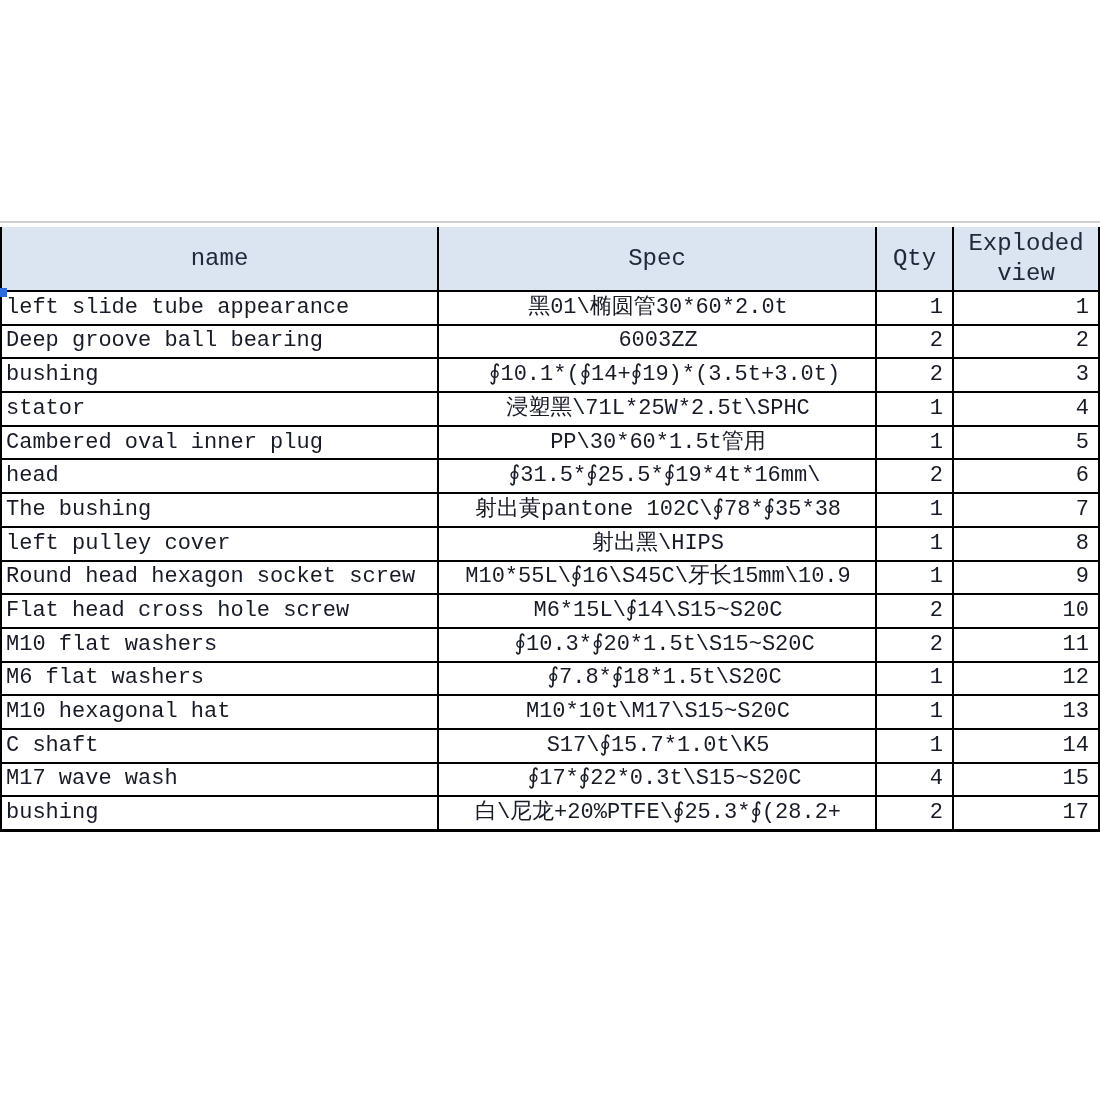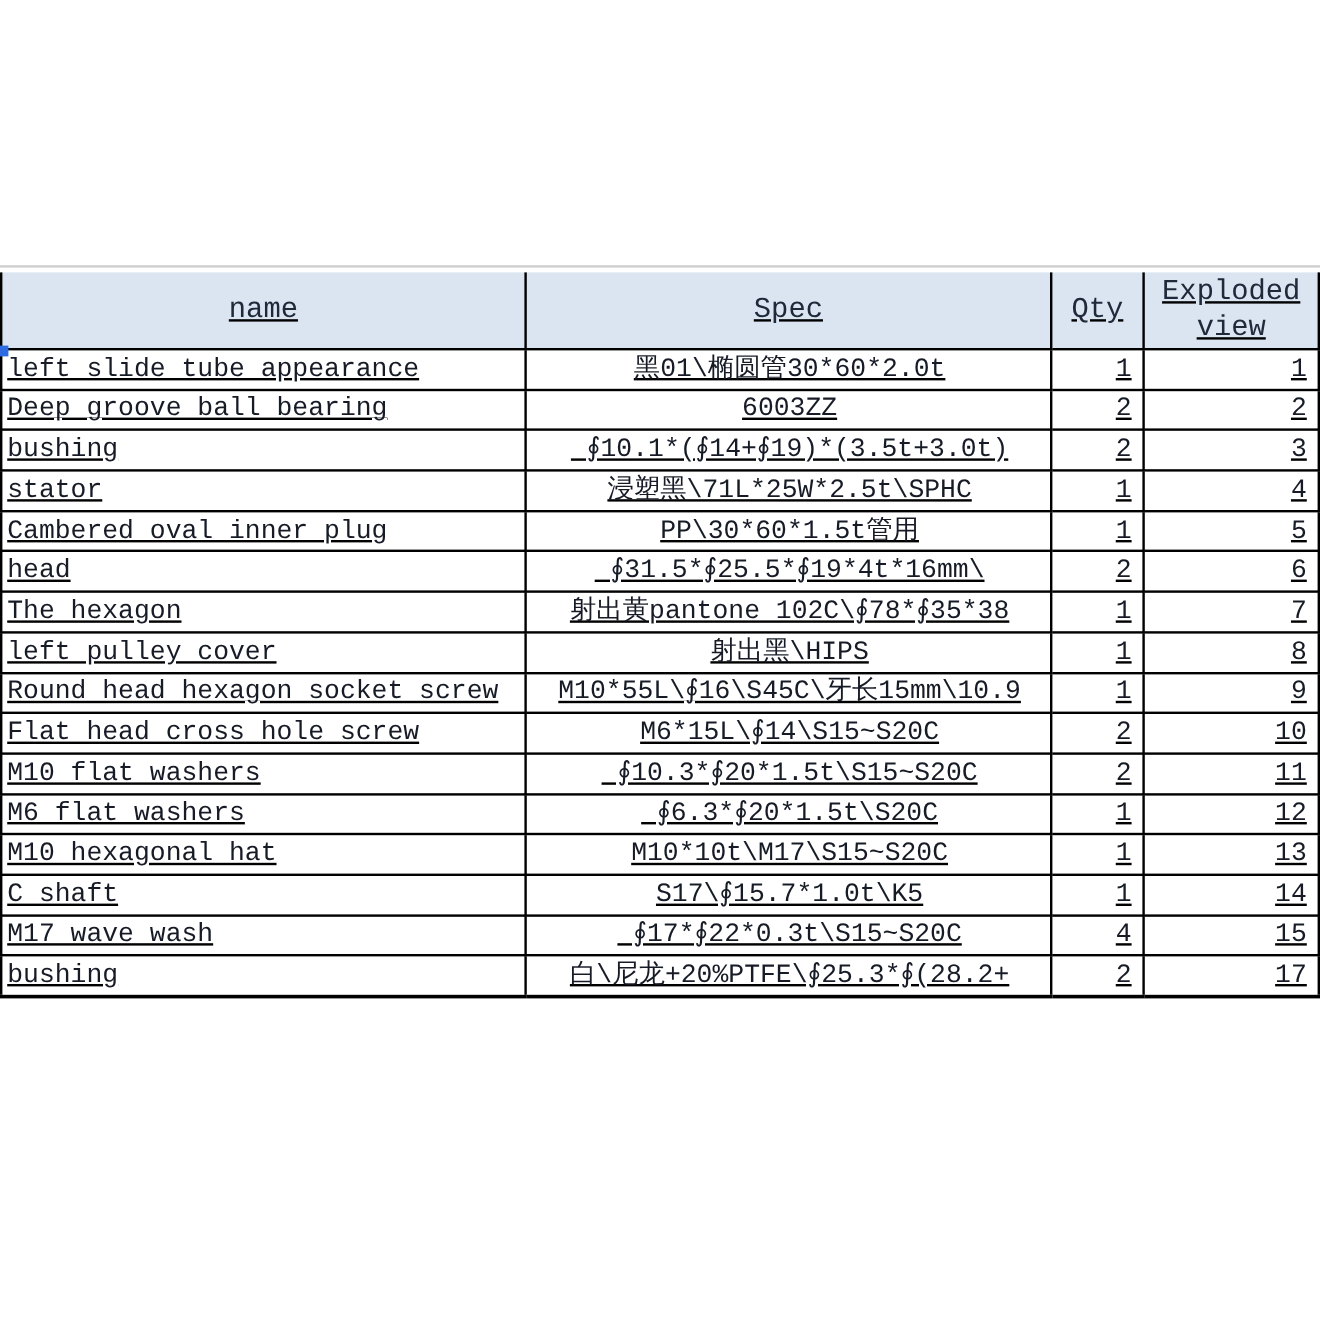--- a/index.html
+++ b/index.html
@@ -25,21 +25,20 @@
   .table-wrap {
     position: absolute;
     left: 0;
     top: 227px;
     width: 1098px;
   }
   table.parts {
     border-collapse: collapse;
     table-layout: fixed;
     width: 1098px;
-    text-decoration: underline;
   }
   table.parts col.c-name     { width: 437px; }
   table.parts col.c-spec     { width: 438px; }
   table.parts col.c-qty      { width: 77px;  }
   table.parts col.c-exploded { width: 146px; }
 
   table.parts th {
     background: #dbe4f1;
     border: 2px solid #000000;
     border-top: none;
@@ -142,21 +141,21 @@
   </tr>
 
   <tr>
     <td class="cell-name">head</td>
     <td class="cell-spec"> ∮31.5*∮25.5*∮19*4t*16mm\</td>
     <td class="cell-qty">2</td>
     <td class="cell-expl">6</td>
   </tr>
 
   <tr>
-    <td class="cell-name">The hexagon</td>
+    <td class="cell-name">The bushing</td>
     <td class="cell-spec">射出黄pantone 102C\∮78*∮35*38</td>
     <td class="cell-qty">1</td>
     <td class="cell-expl">7</td>
   </tr>
 
   <tr>
     <td class="cell-name">left pulley cover</td>
     <td class="cell-spec">射出黑\HIPS</td>
     <td class="cell-qty">1</td>
     <td class="cell-expl">8</td>
@@ -178,21 +177,21 @@
 
   <tr>
     <td class="cell-name">M10 flat washers</td>
     <td class="cell-spec"> ∮10.3*∮20*1.5t\S15~S20C</td>
     <td class="cell-qty">2</td>
     <td class="cell-expl">11</td>
   </tr>
 
   <tr>
     <td class="cell-name">M6 flat washers</td>
-    <td class="cell-spec"> ∮6.3*∮20*1.5t\S20C</td>
+    <td class="cell-spec"> ∮7.8*∮18*1.5t\S20C</td>
     <td class="cell-qty">1</td>
     <td class="cell-expl">12</td>
   </tr>
 
   <tr>
     <td class="cell-name">M10 hexagonal hat</td>
     <td class="cell-spec">M10*10t\M17\S15~S20C</td>
     <td class="cell-qty">1</td>
     <td class="cell-expl">13</td>
   </tr>

